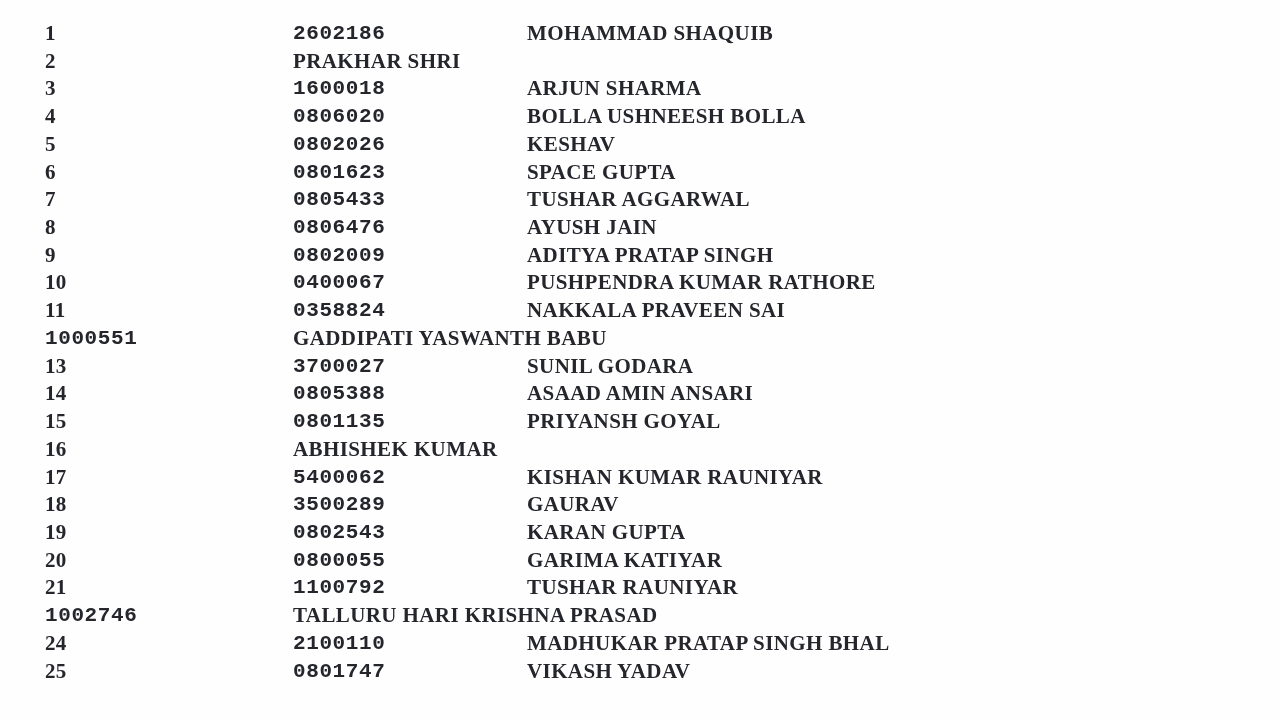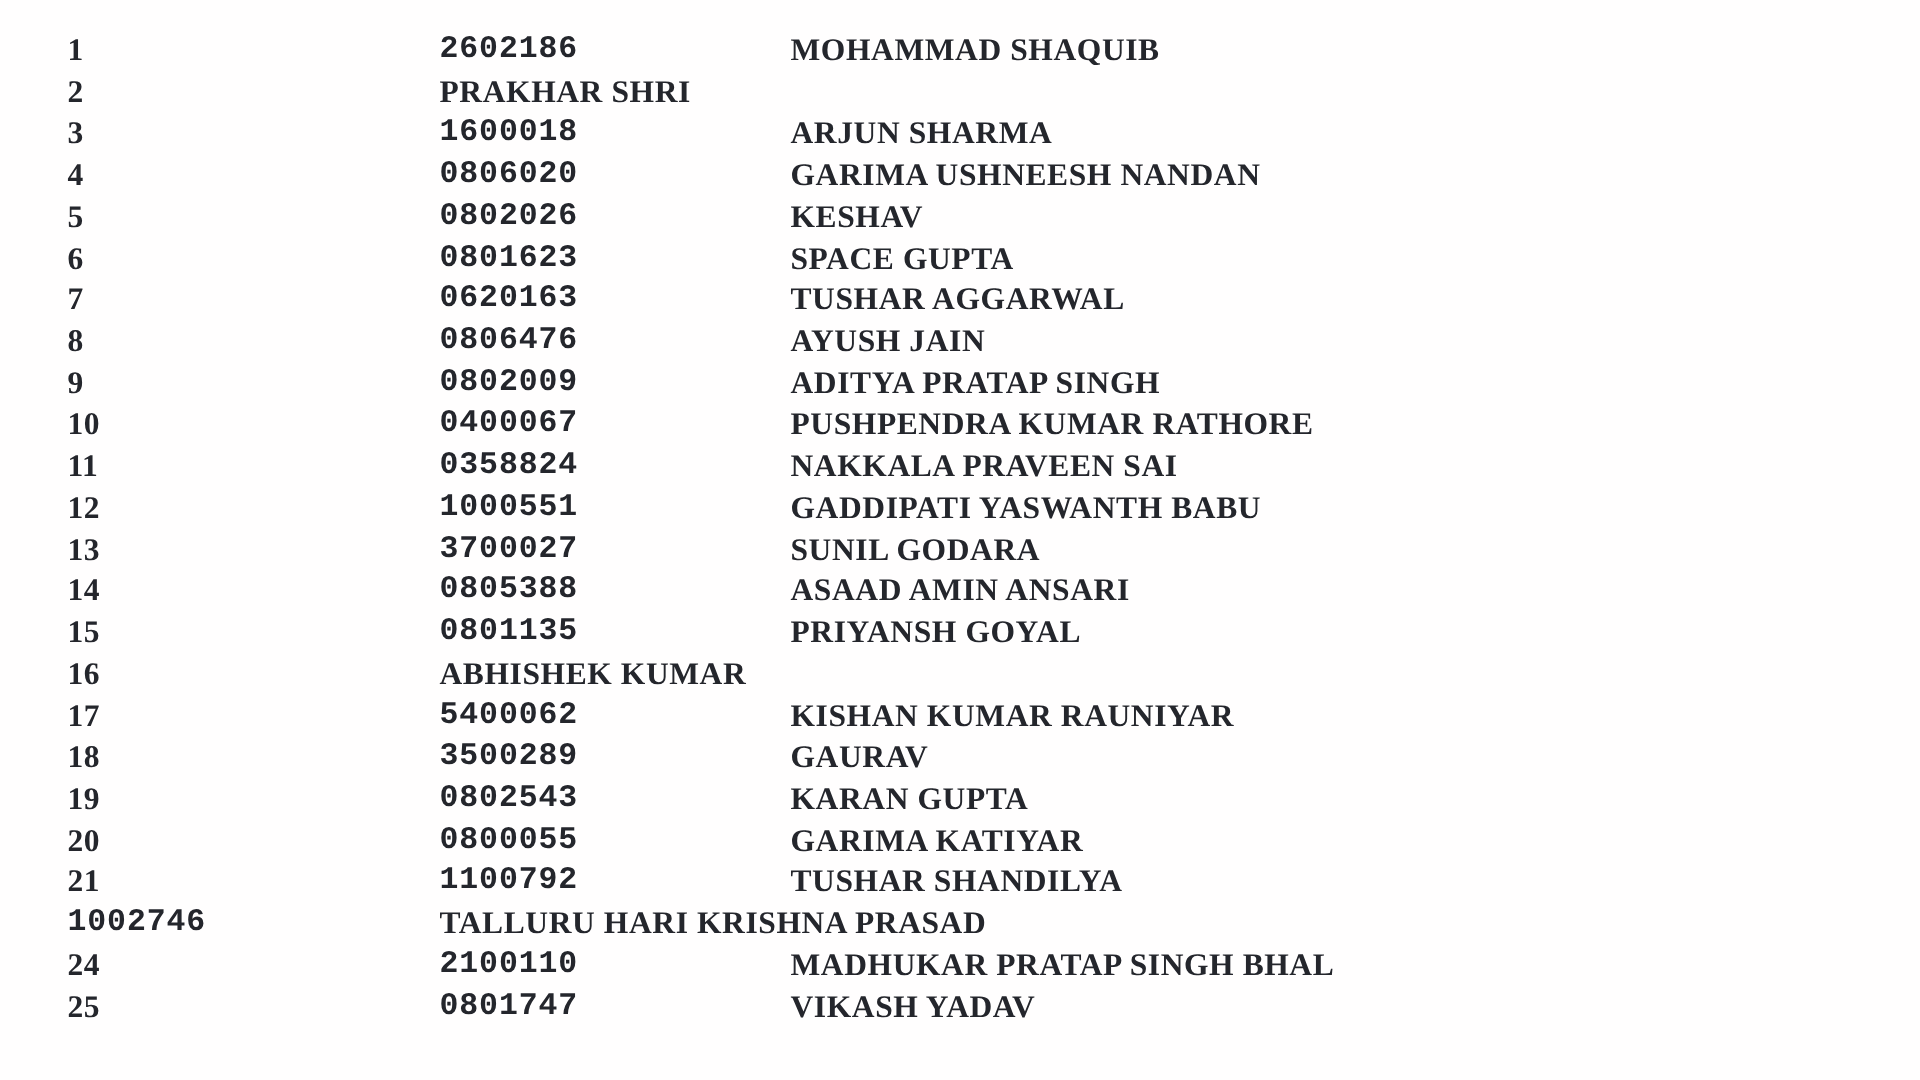--- a/index.html
+++ b/index.html
@@ -66,38 +66,38 @@
 
       <div class="row">
         <span class="cell rank">3</span>
         <span class="cell roll">1600018</span>
         <span class="cell name">ARJUN SHARMA</span>
       </div>
 
       <div class="row">
         <span class="cell rank">4</span>
         <span class="cell roll">0806020</span>
-        <span class="cell name">GARIMA USHNEESH NANDAN</span>
+        <span class="cell name">BOLLA USHNEESH BOLLA</span>
       </div>
 
       <div class="row">
         <span class="cell rank">5</span>
         <span class="cell roll">0802026</span>
         <span class="cell name">KESHAV</span>
       </div>
 
       <div class="row">
         <span class="cell rank">6</span>
         <span class="cell roll">0801623</span>
         <span class="cell name">SPACE GUPTA</span>
       </div>
 
       <div class="row">
         <span class="cell rank">7</span>
-        <span class="cell roll">0620163</span>
+        <span class="cell roll">0805433</span>
         <span class="cell name">TUSHAR AGGARWAL</span>
       </div>
 
       <div class="row">
         <span class="cell rank">8</span>
         <span class="cell roll">0806476</span>
         <span class="cell name">AYUSH JAIN</span>
       </div>
 
       <div class="row">
@@ -112,21 +112,20 @@
         <span class="cell name">PUSHPENDRA KUMAR RATHORE</span>
       </div>
 
       <div class="row">
         <span class="cell rank">11</span>
         <span class="cell roll">0358824</span>
         <span class="cell name">NAKKALA PRAVEEN SAI</span>
       </div>
 
       <div class="row">
-        <span class="cell rank">12</span>
         <span class="cell roll">1000551</span>
         <span class="cell name">GADDIPATI YASWANTH BABU</span>
       </div>
 
       <div class="row">
         <span class="cell rank">13</span>
         <span class="cell roll">3700027</span>
         <span class="cell name">SUNIL GODARA</span>
       </div>
 
@@ -167,21 +166,21 @@
 
       <div class="row">
         <span class="cell rank">20</span>
         <span class="cell roll">0800055</span>
         <span class="cell name">GARIMA KATIYAR</span>
       </div>
 
       <div class="row">
         <span class="cell rank">21</span>
         <span class="cell roll">1100792</span>
-        <span class="cell name">TUSHAR SHANDILYA</span>
+        <span class="cell name">TUSHAR RAUNIYAR</span>
       </div>
 
       <div class="row">
         <span class="cell roll">1002746</span>
         <span class="cell name">TALLURU HARI KRISHNA PRASAD</span>
       </div>
 
 
       <div class="row">
         <span class="cell rank">24</span>

